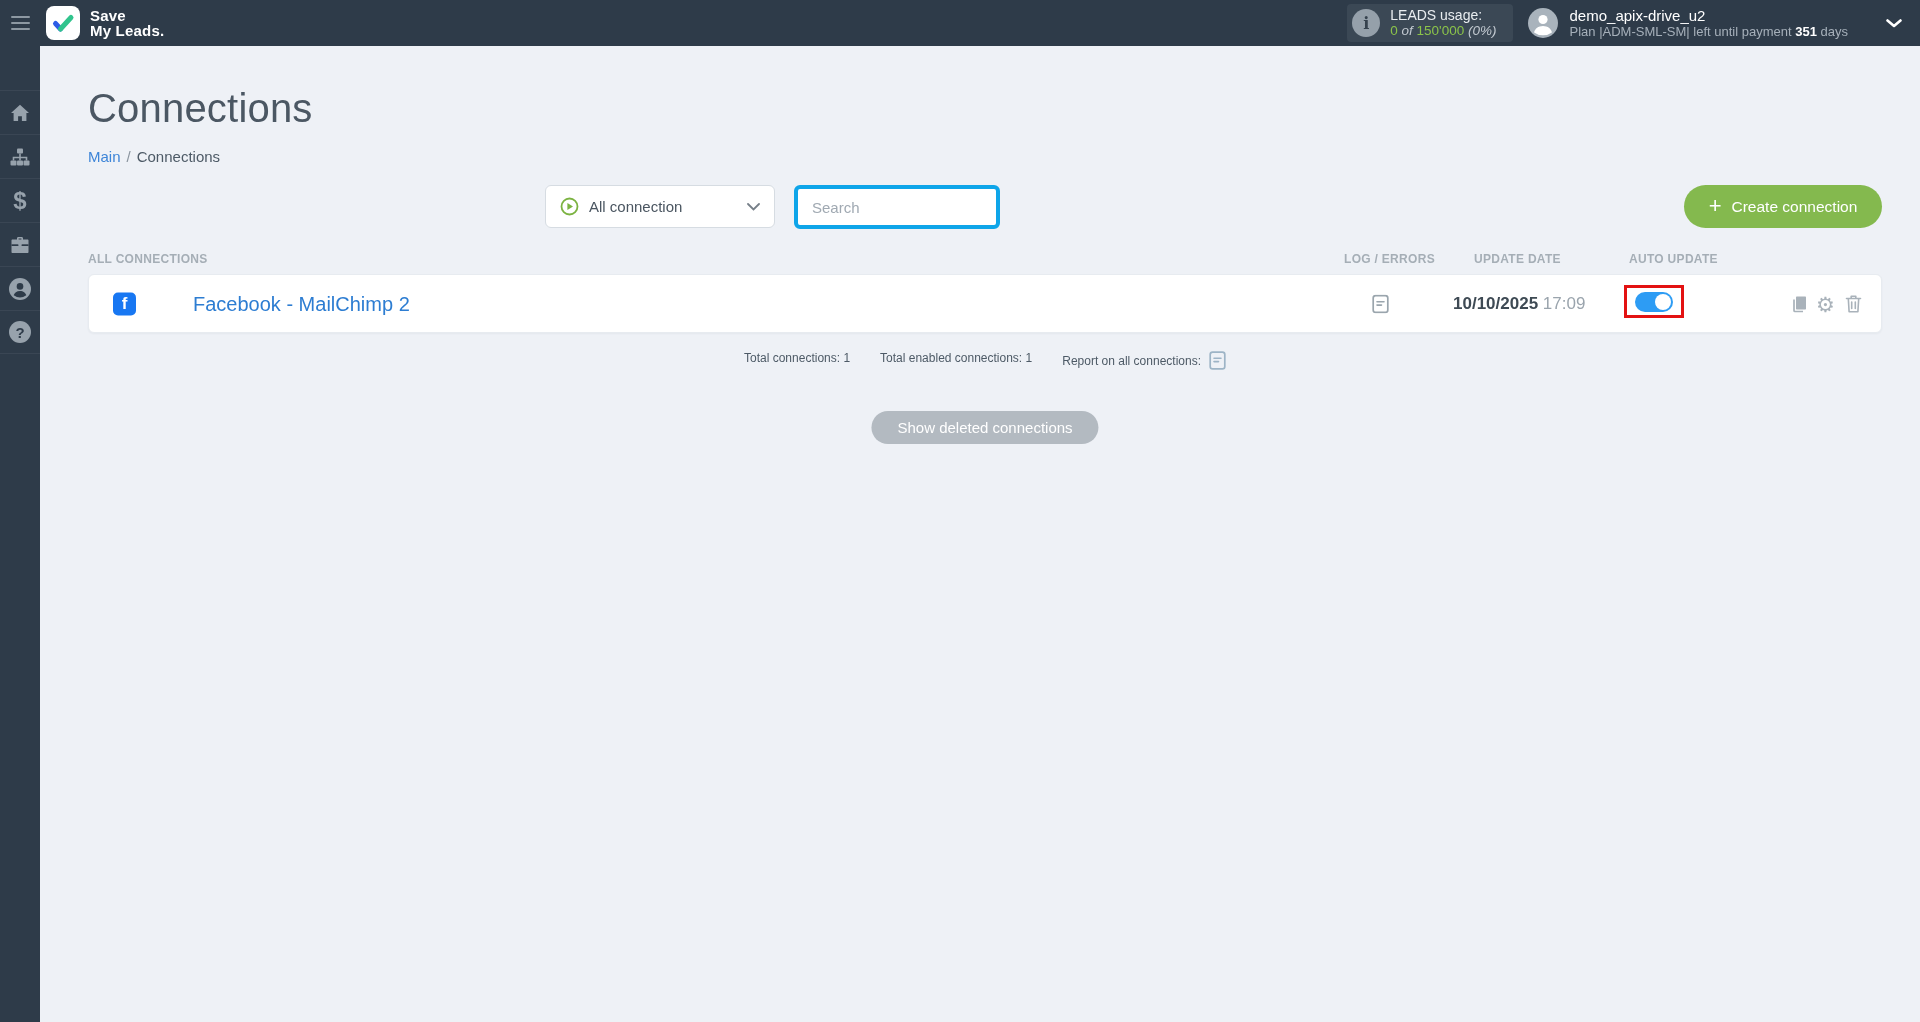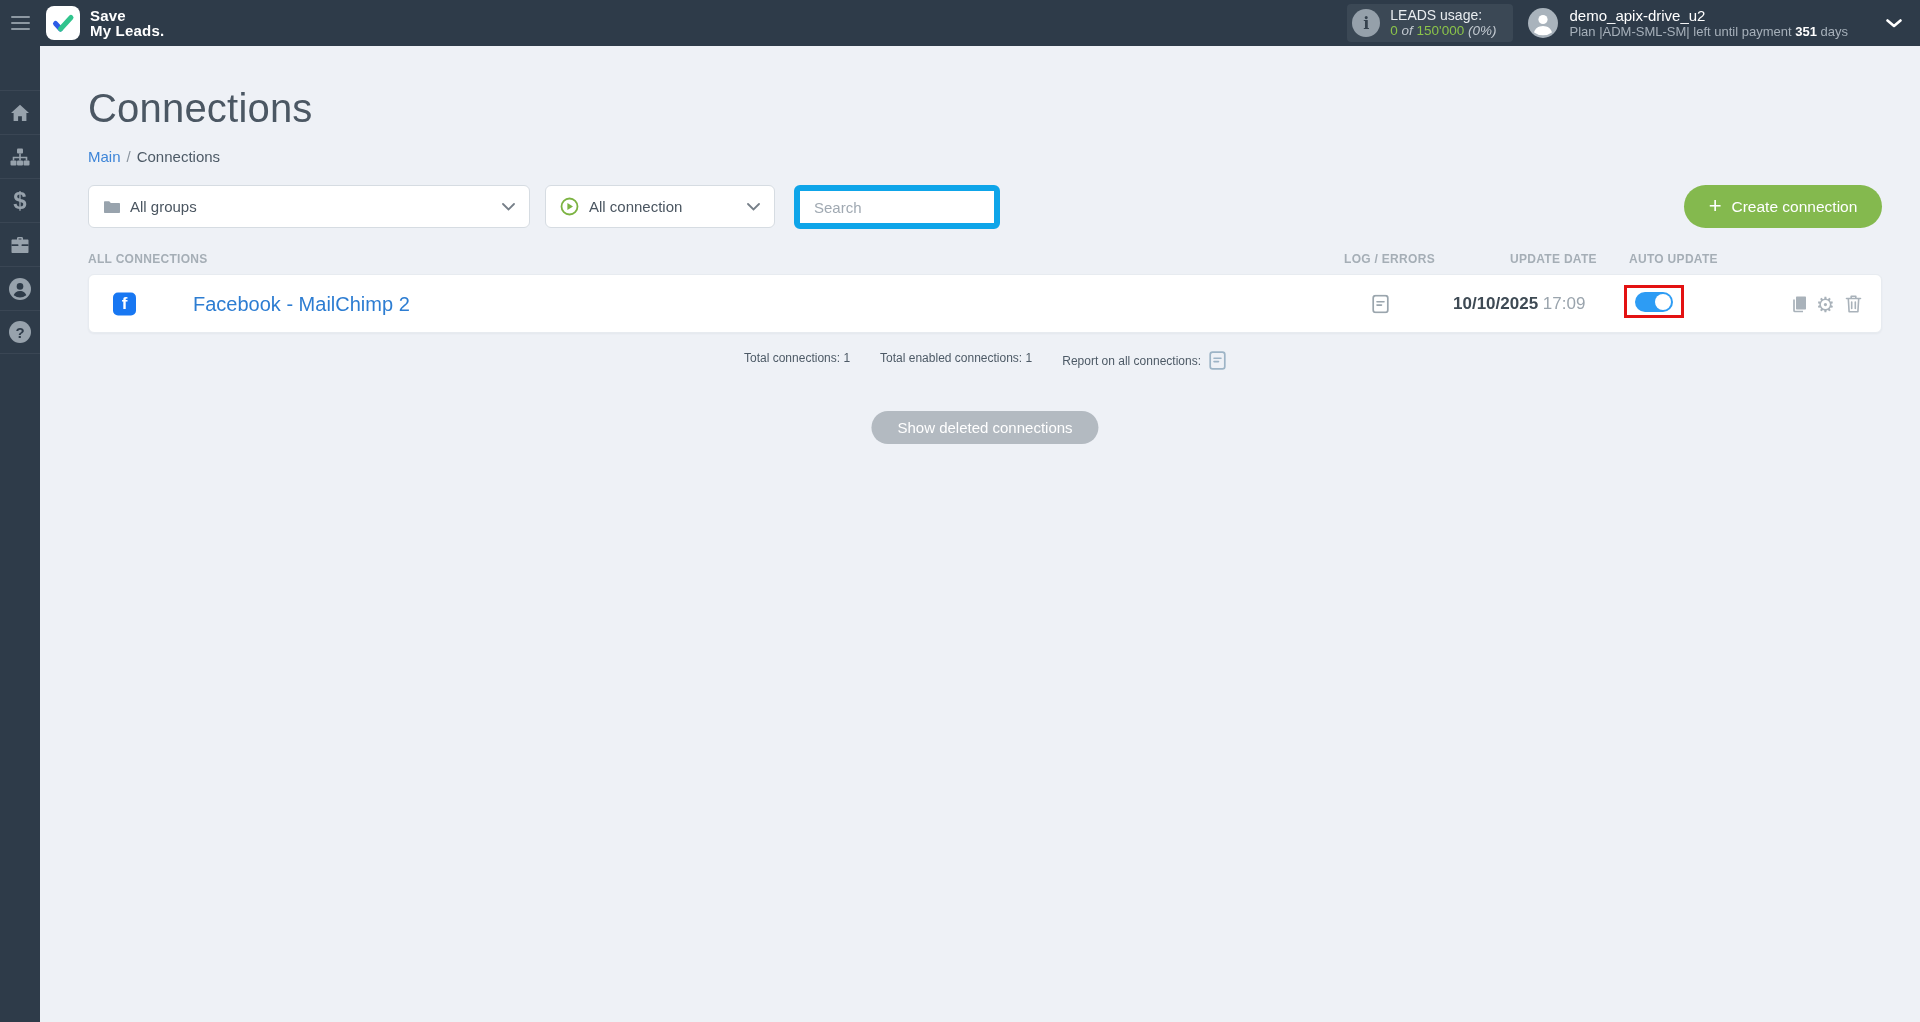--- a/index.html
+++ b/index.html
@@ -44,31 +44,31 @@
   .breadcrumb a { color:#3d85d8; text-decoration:none; cursor:pointer; }
   .breadcrumb .sep { color:#8a949e; margin:0 6px; }
 
   
   .filters { position:absolute; left:0; top:139px; width:100%; height:43px; }
   .select { position:absolute; top:0; height:43px; background:#fff; border:1px solid #d6dce2; border-radius:6px; display:flex; align-items:center; padding:0 14px; cursor:pointer; }
   .select .lbl { font-size:15px; color:#4a5560; margin-left:10px; }
   .select .chev { margin-left:auto; display:flex; }
   .sel-groups { left:0; width:442px; }
   .sel-conn { left:457px; width:230px; }
-  .search { position:absolute; left:706px; top:0; width:206px; height:44px; background:#fff; border:6px solid #0ea5e9; border-radius:6px; padding:0 14px; font-size:15px; color:#4a5560; font-family:"Liberation Sans", sans-serif; outline:none; }
+  .search { position:absolute; left:706px; top:0; width:206px; height:44px; background:#fff; border:4px solid #0ea5e9; border-radius:6px; padding:0 14px; font-size:15px; color:#4a5560; font-family:"Liberation Sans", sans-serif; outline:none; }
   .search::placeholder { color:#a0a9b2; }
   .create-btn { position:absolute; right:0; top:0; width:198px; height:43px; background:#84b94e; border:none; border-radius:22px; color:#fff; font-size:15.5px; font-family:"Liberation Sans", sans-serif; display:flex; align-items:center; justify-content:center; cursor:pointer; }
   .create-btn .plus { font-size:22px; font-weight:400; margin-right:10px; line-height:1; position:relative; top:-1px; }
 
   
   .thead { position:absolute; left:0; top:206px; width:100%; height:16px; font-size:12px; font-weight:700; color:#a5aeb6; letter-spacing:.3px; }
   .thead span { position:absolute; top:0; white-space:nowrap; }
   .th-all { left:0; }
   .th-log { left:1256px; }
-  .th-date { left:1422px; }
+  .th-date { left:1386px; }
   .th-auto { left:1541px; }
 
   .row-card { position:absolute; left:0; top:228px; width:1794px; height:59px; background:#fff; border:1px solid #e7ebf0; border-radius:6px; box-shadow:0 1px 2px rgba(40,60,80,.05); }
   .vcenter { position:absolute; top:50%; transform:translateY(-50%); }
   .fb-icon { left:24px; width:23px; height:23px; background:#1877f2; border-radius:5px; color:#fff; font-weight:700; font-size:17px; display:flex; align-items:center; justify-content:center; padding-bottom:1px; }
   .row-link { left:56px; font-size:20px; color:#2d7dd2; text-decoration:none; cursor:pointer; white-space:nowrap;margin-left:48px; }
   .log-icon { left:1283px; display:flex; cursor:pointer; }
   .row-date { left:1364px; font-size:17px; color:#9aa4ad; white-space:nowrap; }
   .row-date b { color:#3e4a54; font-weight:700; }
   .red-box { position:absolute; left:1535px; top:10px; width:60px; height:33px; border:3px solid #e31212; display:flex; align-items:center; justify-content:center; }
@@ -181,31 +181,20 @@
 
 <div class="main">
   <div class="content">
     <h1 class="page-title">Connections</h1>
 
     <div class="breadcrumb">
       <a>Main</a><span class="sep">/</span><span>Connections</span>
     </div>
 
     <div class="filters">
-      <div class="select sel-groups">
-        <svg width="17" height="14" viewBox="0 0 17 14">
-            <path d="M1 2.2c0-.6.4-1 1-1h4.2l1.6 1.7H16c.6 0 1 .4 1 1V12c0 .6-.4 1-1 1H2c-.6 0-1-.4-1-1V2.2z" fill="#98a3ad"></path>
-          </svg>
-        <span class="lbl">All groups</span>
-        <span class="chev">
-          <svg width="13" height="8" viewBox="0 0 13 8">
-              <polyline points="1,1 6.5,6.5 12,1" fill="none" stroke="#767f88" stroke-width="1.8" stroke-linecap="round"></polyline>
-            </svg>
-        </span>
-      </div>
       <div class="select sel-conn">
         <svg width="19" height="19" viewBox="0 0 19 19">
           <circle cx="9.5" cy="9.5" r="8" fill="none" stroke="#7cb342" stroke-width="1.8"></circle>
           <path d="M7.4 6 L13 9.5 L7.4 13z" fill="#7cb342"></path>
         </svg>
         <span class="lbl">All connection</span>
         <span class="chev">
           <svg width="13" height="8" viewBox="0 0 13 8">
               <polyline points="1,1 6.5,6.5 12,1" fill="none" stroke="#767f88" stroke-width="1.8" stroke-linecap="round"></polyline>
             </svg>

